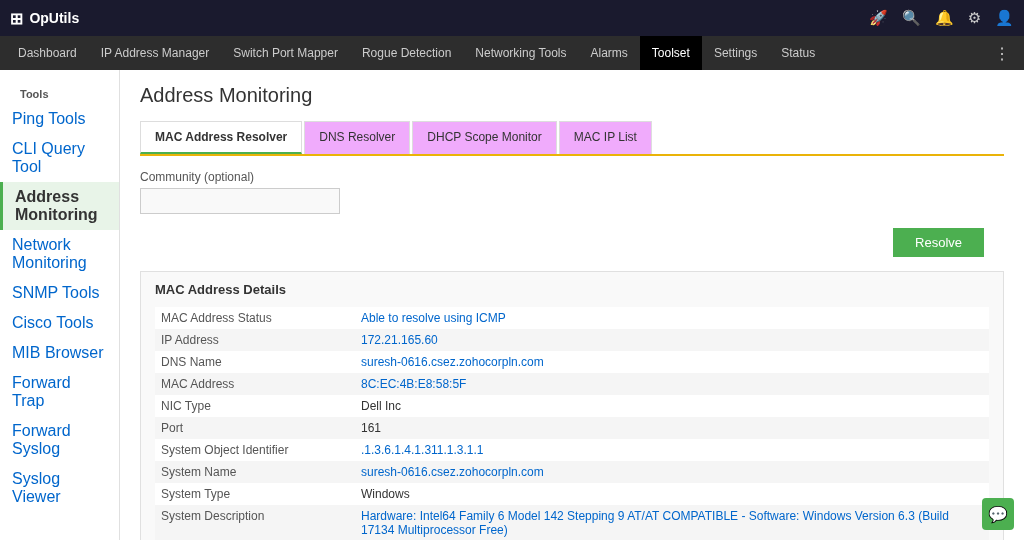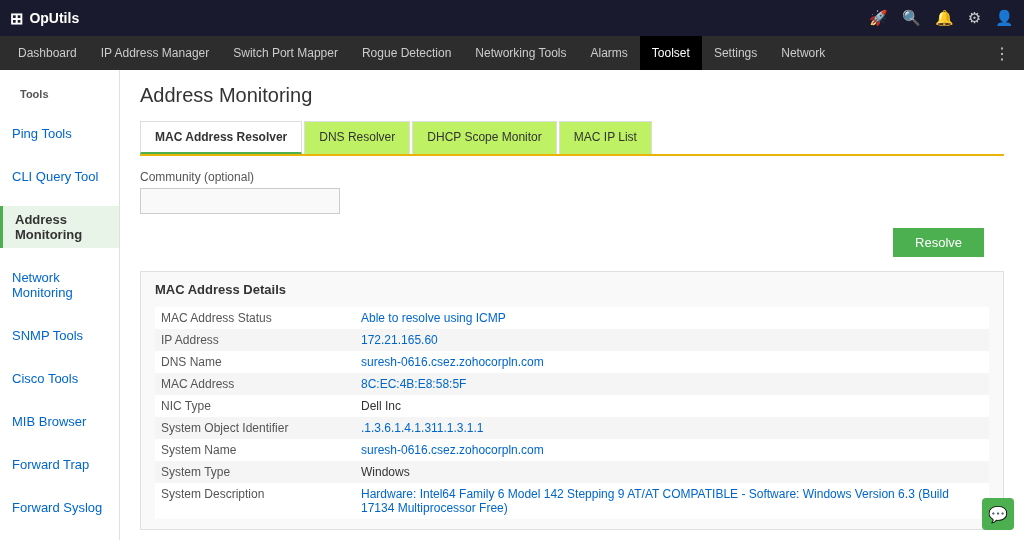--- a/index.html
+++ b/index.html
@@ -79,26 +79,25 @@
     }
     .sidebar-section {
       font-size: 11px;
       font-weight: bold;
       color: #555;
       padding: 8px 12px 4px;
       margin-left: 8px;
     }
     .sidebar-item {
       padding: 6px 12px;
-      font-size: 13px;
+      font-size: 16px;
       color: #0066cc;
       cursor: pointer;
       display: block;
       text-decoration: none;
-      margin-top: 16px;
     }
     .sidebar-item.active {
       background: #e8f4e8;
       color: #333;
       font-weight: bold;
       border-left: 3px solid #4caf50;
     }
 
     
     .main {
@@ -119,21 +118,21 @@
       display: flex;
       border-bottom: 2px solid #eab308;
       margin-bottom: 14px;
     }
     .tab {
       padding: 8px 14px;
       font-size: 12px;
       cursor: pointer;
       border: 1px solid #ddd;
       border-bottom: none;
-      background: #bef264;
+      background: #f0abfc;
       color: #333;
       margin-right: 2px;
       min-width: 80px;
       text-align: center;
     }
     .tab.active {
       background: #fff;
       border-bottom: 2px solid #4caf50;
       font-weight: bold;
     }
@@ -243,21 +242,21 @@
 
 <div class="navbar">
   <a class="">Dashboard</a>
   <a class="">IP Address Manager</a>
   <a class="">Switch Port Mapper</a>
   <a class="">Rogue Detection</a>
   <a class="">Networking Tools</a>
   <a class="">Alarms</a>
   <a class="active">Toolset</a>
   <a class="">Settings</a>
-  <a class="">Network</a>
+  <a class="">Status</a>
   <span class="navbar-more">⋮</span>
 </div>
 
 <div class="layout">
 
   <div class="sidebar">
     <div class="sidebar-section">Tools</div>
     <a class="sidebar-item">Ping Tools</a>
     <a class="sidebar-item">CLI Query Tool</a>
     <a class="sidebar-item active">Address Monitoring</a>
@@ -305,20 +304,24 @@
             </tr>
             <tr>
               <td>MAC Address</td>
               <td>8C:EC:4B:E8:58:5F</td>
             </tr>
             <tr>
               <td>NIC Type</td>
               <td class="normal-text" style="color: rgb(51, 51, 51);">Dell Inc</td>
             </tr>
             <tr>
+              <td>Port</td>
+              <td class="normal-text" style="color: rgb(51, 51, 51);">161</td>
+            </tr>
+            <tr>
               <td>System Object Identifier</td>
               <td>.1.3.6.1.4.1.311.1.3.1.1</td>
             </tr>
             <tr>
               <td>System Name</td>
               <td>suresh-0616.csez.zohocorpln.com</td>
             </tr>
             <tr>
               <td>System Type</td>
               <td class="normal-text" style="color: rgb(51, 51, 51);">Windows</td>

